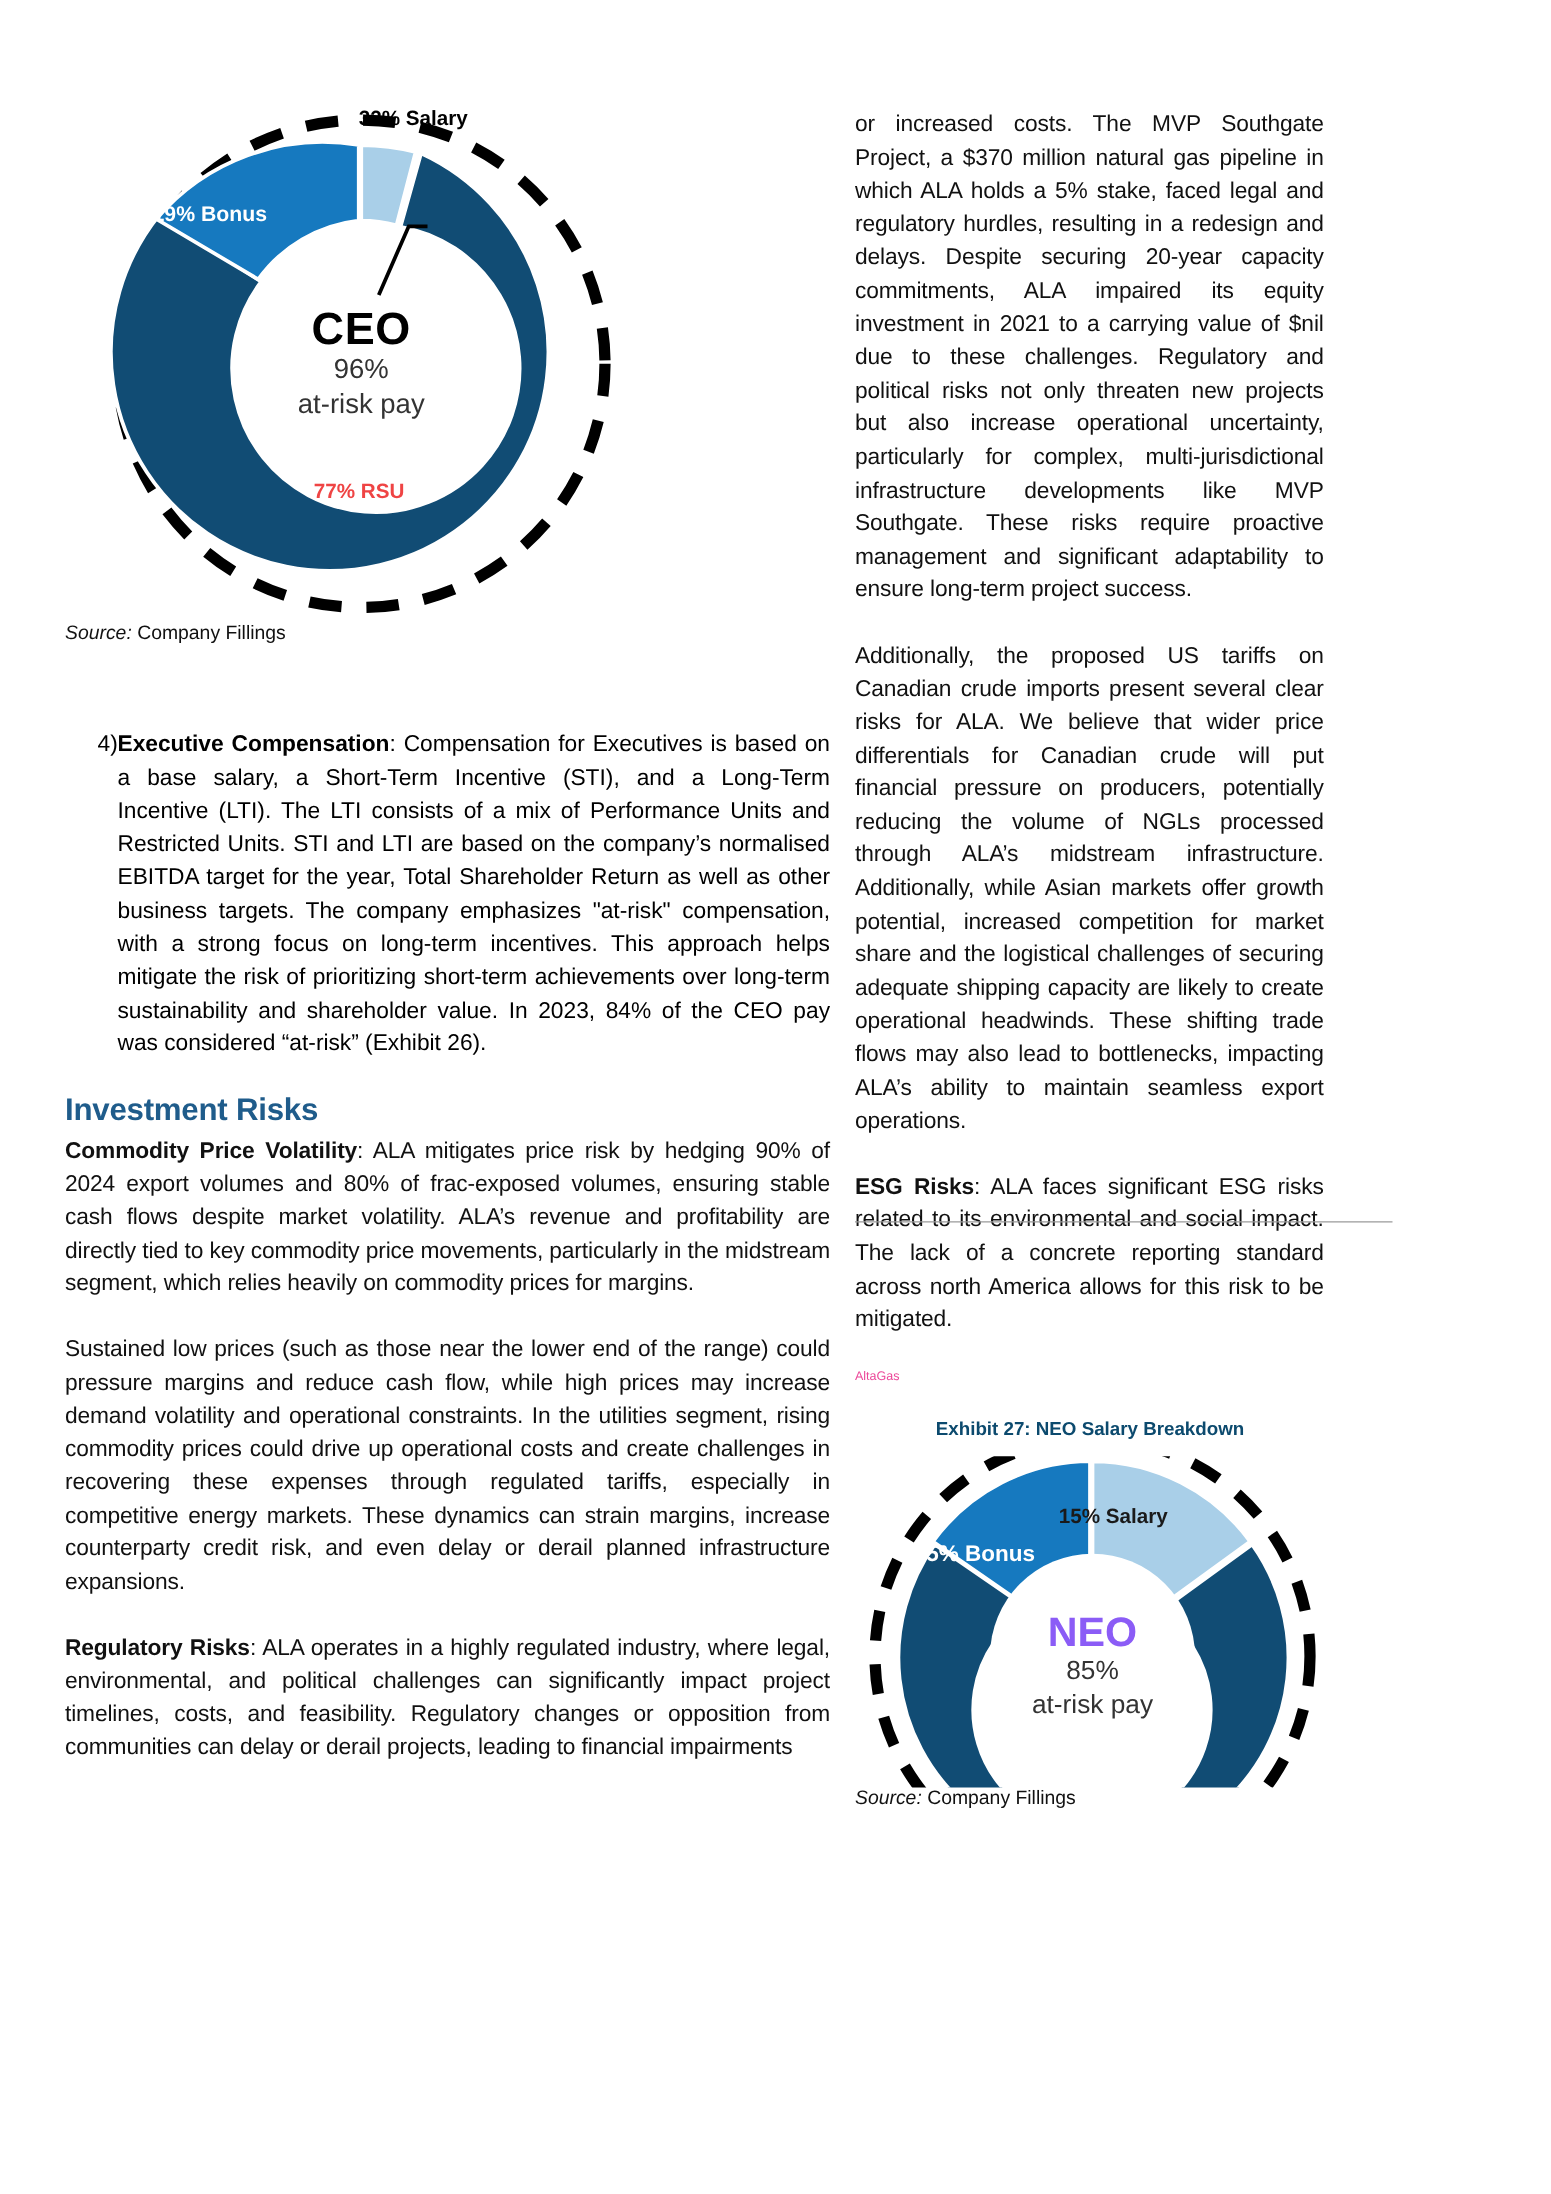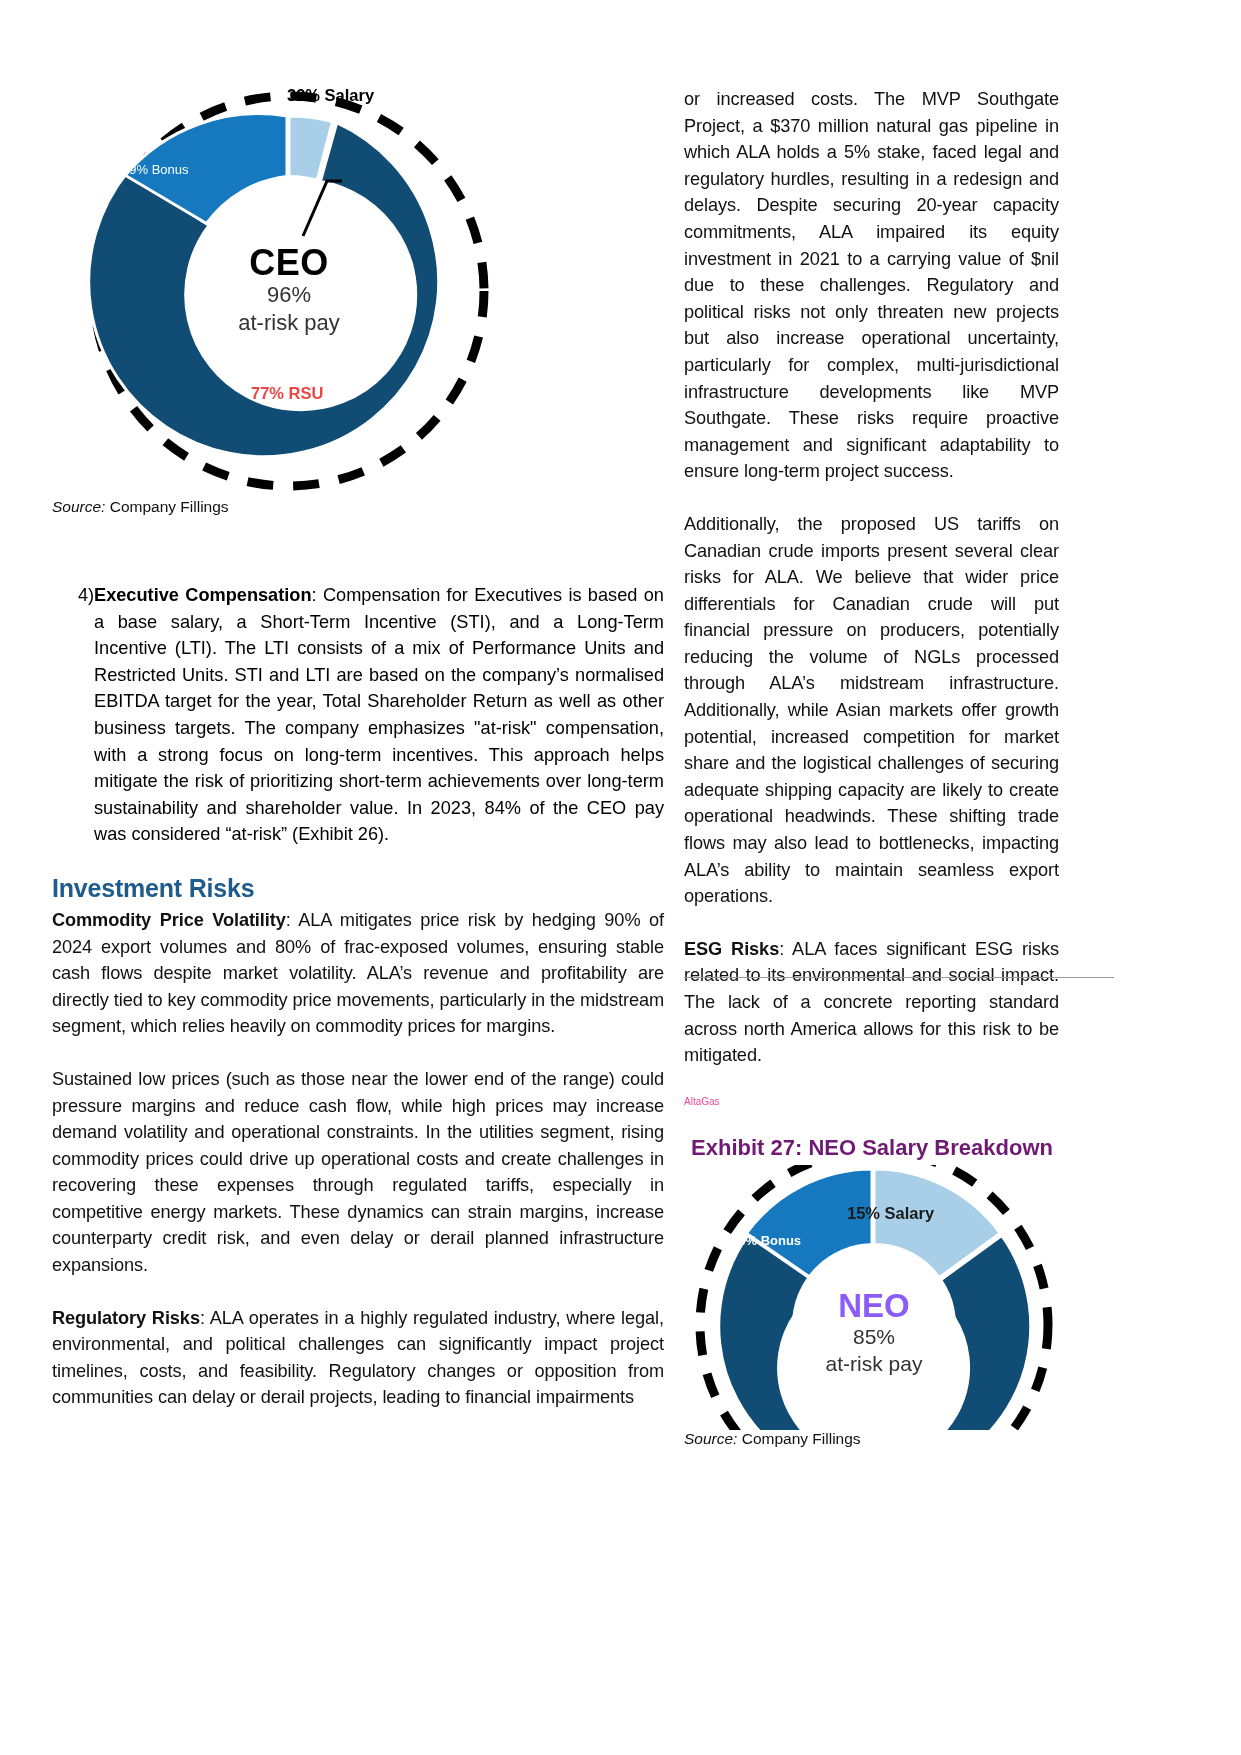--- a/index.html
+++ b/index.html
@@ -61,24 +61,24 @@
 
   
   .sect-head {
     font-size: 25px;
     font-weight: bold;
     color: #1f5c8b;
     margin: 0 0 4px 0;
     letter-spacing: -0.2px;
   }
   .exhibit-title {
-    font-size: 22px;
+    font-size: 15px;
     font-weight: bold;
     text-align: center;
-    color: #701a75;
+    color: #0c4a6e;
     margin: 0;
   }
 
   
   .li-row {
     display: flex;
     margin-top: 2px;
   }
   .li-num {
     width: 42px;
@@ -135,21 +135,21 @@
         <path d="M 73.1 99.2 A 175 175 0 0 1 235 40 L 235 100.4 A 115 115 0 0 0 154.6 147.5 Z" fill="#1679bf" stroke="#ffffff" stroke-width="3"></path>
 
         <circle cx="237" cy="215" r="100" fill="#ffffff"></circle>
 
         <path d="M 251 160 L 275 105 L 290 105" fill="none" stroke="#000000" stroke-width="3"></path>
       </svg>
 
       
       <div style="position:absolute; left:235px; top:10px; font-size:16.5px; font-weight:bold; color:#000;">32% Salary</div>
 
-      <div style="position:absolute; left:70px; top:86px; font-size:13px; font-weight:normal; color:#ffffff;">19% Bonus</div>
+      <div style="position:absolute; left:70px; top:86px; font-size:17px; font-weight:bold; color:#ffffff;">19% Bonus</div>
 
       <div style="position:absolute; left:199px; top:308px; font-size:16.5px; font-weight:bold; color:#ef4444;">77% RSU</div>
 
       <div style="position:absolute; left:0; top:166px; width:474px; text-align:center; font-size:36px; font-weight:bold; letter-spacing:0.5px; color:#000;">CEO</div>
       <div style="position:absolute; left:0; top:206px; width:474px; text-align:center; font-size:22px; color:#333;">96%</div>
       <div style="position:absolute; left:0; top:234px; width:474px; text-align:center; font-size:22px; color:#333;">at-risk pay</div>
     </div>
 
     <div class="src" style="margin-top:2px;">
       <i>Source:</i><span> Company Fillings</span>
@@ -195,21 +195,21 @@
 
       <path d="M 317.7 70.5 A 156 156 0 1 1 63.8 70.5 L 139.1 122.3 A 95 95 0 1 0 243.4 124.5 Z" fill="#114c74" stroke="#ffffff" stroke-width="3"></path>
 
       <path d="M 62.3 68.3 A 156 156 0 0 1 188 4 L 188 95 A 95 95 0 0 0 137.6 120.3 Z" fill="#1679bf" stroke="#ffffff" stroke-width="3"></path>
 
       <circle cx="190" cy="160" r="82" fill="#ffffff"></circle>
     </svg>
 
     <div style="position:absolute; left:163px; top:39px; font-size:16.5px; font-weight:bold; color:#1a1a1a;">15% Salary</div>
 
-    <div style="position:absolute; left:47px; top:68px; font-size:13px; font-weight:bold; color:#ffffff;">15% Bonus</div>
+    <div style="position:absolute; left:47px; top:68px; font-size:18px; font-weight:bold; color:#ffffff;">15% Bonus</div>
 
     <div style="position:absolute; left:180px; top:255px; font-size:16.5px; font-weight:bold; color:#ffffff;">70% RSU</div>
 
     <div style="position:absolute; left:0; top:122px; width:380px; text-align:center; font-size:33px; font-weight:bold; color:#8b5cf6;">NEO</div>
     <div style="position:absolute; left:0; top:160px; width:380px; text-align:center; font-size:21px; color:#333;">85%</div>
     <div style="position:absolute; left:0; top:187px; width:380px; text-align:center; font-size:21px; color:#333;">at-risk pay</div>
   </div>
 
   <div class="src" style="position:absolute; left:684px; top:1424px;">
     <i>Source:</i><span> Company Fillings</span>

